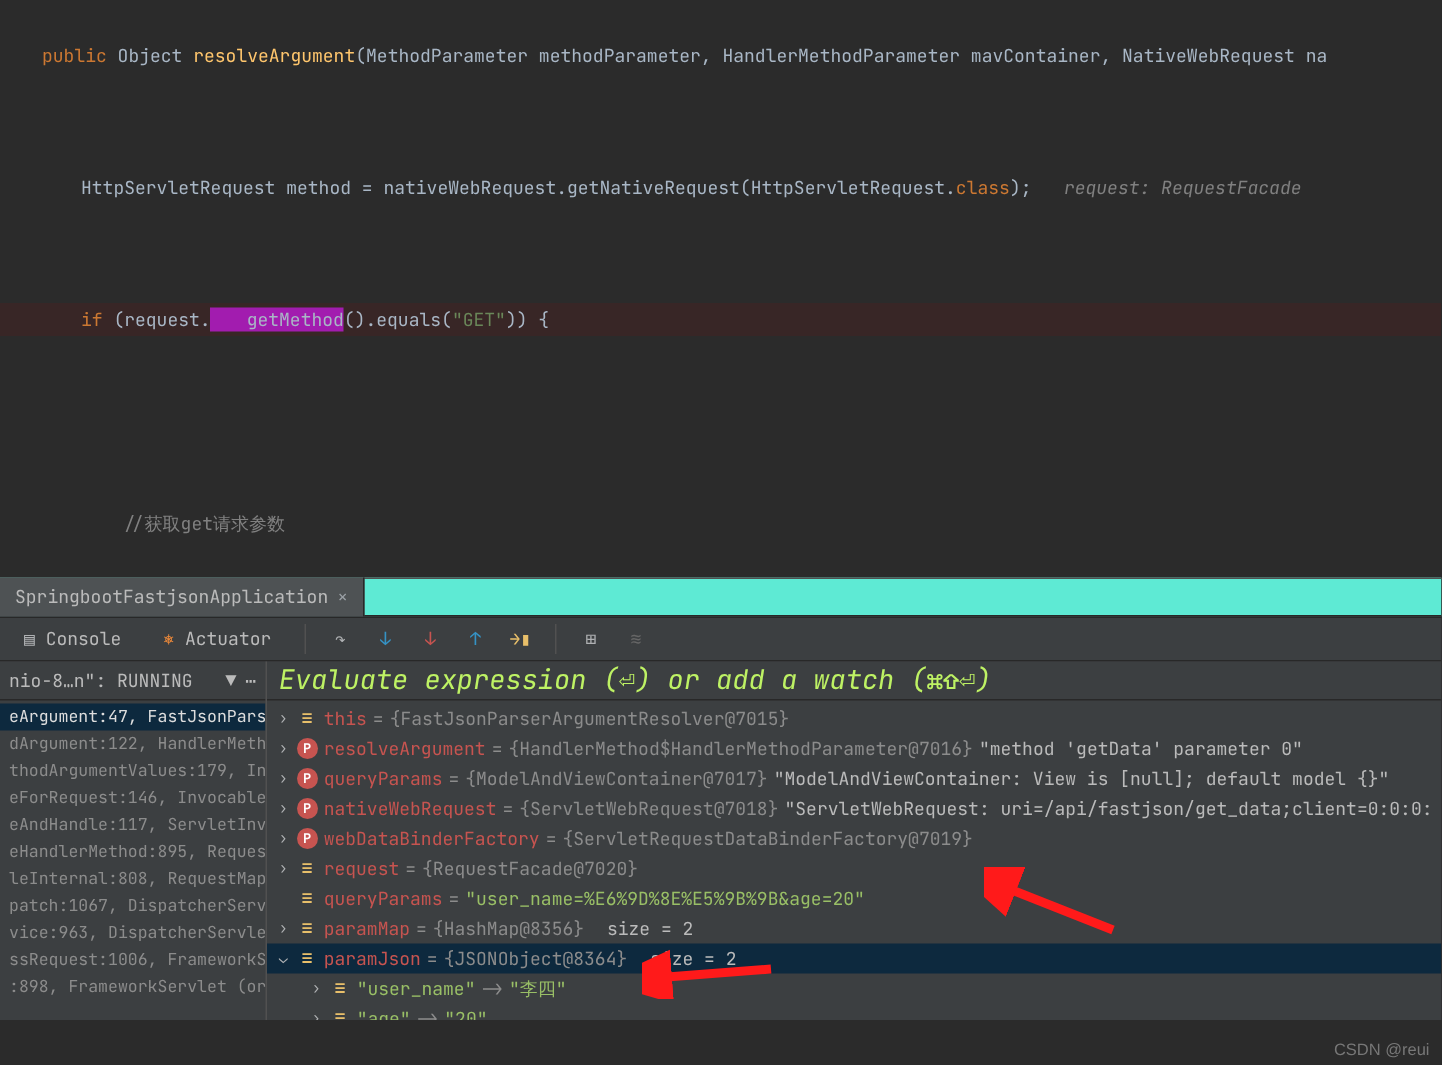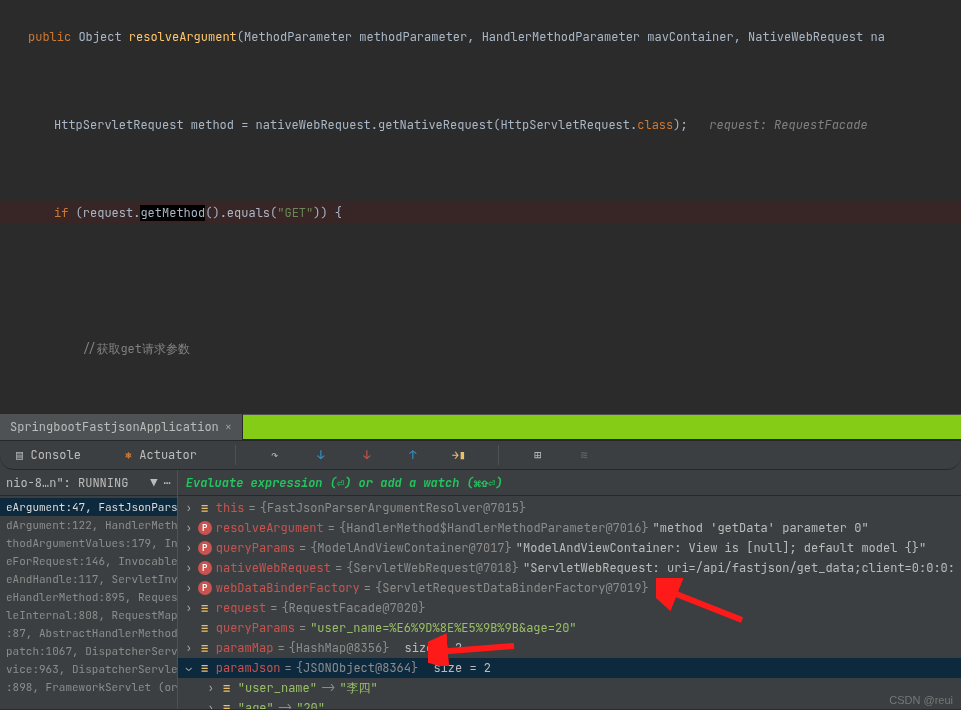--- a/index.html
+++ b/index.html
@@ -23,51 +23,49 @@
   }
   .line { padding-left: 10px; }
   .l1 { padding-left: 28px; }
   .l2 { padding-left: 54px; }
   .l3 { padding-left: 82px; margin-top: 48px; }
   .kw    { color: #cc7832; }
   .fn    { color: #ffc66d; }
   .str   { color: #6a8759; }
   .com   { color: #808080; }
   .hint  { color: #808080; font-style: italic; }
-  .highlight { background: #000000; }
+  .highlight { background: #a21caf; padding-left: 24px; }
   .err-line { background: rgba(80,30,30,0.35); display:block; width:100%; }
   .tab-bar {
     height: 26px;
-    background: #84cc16;
+    background: #5eead4;
     border-top: 1px solid #515151;
     border-bottom: 1px solid #282828;
     display: flex;
     align-items: center;
-    margin-top: 29px;
   }
   .tab {
     padding: 0 10px;
     font-size: 12px;
     color: #bbbbbb;
     height: 26px;
     line-height: 26px;
     background: #4e5254;
     border-right: 1px solid #282828;
     display: flex; gap:6px; align-items:center;
   }
   .tab .close { color: #9aa0a5; font-size:12px; }
   .toolbar {
     height: 30px;
     background: #3c3f41;
     border-bottom: 1px solid #282828;
     display: flex;
     align-items: center;
     padding: 0 6px;
-    gap: 24px;
-    border-radius: 14px;
+    gap: 8px;
   }
   .toolbar .sub-tab {
     padding: 3px 10px;
     color: #bbbbbb;
     font-size: 12px;
     cursor: pointer;
   }
   .toolbar .icon-btn { width:22px; height:22px; display:flex; align-items:center; justify-content:center; color:#afb1b3; cursor:pointer;}
   .toolbar .sep { width:1px; height:20px; background:#515151; margin:0 4px;}
   .debug-row {
@@ -111,24 +109,23 @@
     display:flex;
     flex-direction:column;
     background:#3c3f41;
   }
   .watch-input {
     height:26px;
     border-bottom:1px solid #282828;
     padding:0 8px;
     display:flex;
     align-items:center;
-    color:#22c55e;
+    color:#bef264;
     font-style:italic;
-    font-size:12px;
-    font-weight:bold;
+    font-size:18px;
   }
   .vars-tree {
     flex:1;
     padding: 2px 0;
     font-size:12px;
     line-height:20px;
     overflow:hidden;
   }
   .tree-row { display:flex; align-items:center; padding: 0 6px; gap:4px; white-space:nowrap;}
   .arrow { width:10px; color:#afb1b3; font-size:10px; display:inline-block; text-align:center;}
@@ -207,23 +204,23 @@
         <span>⋯</span>
       </div>
       <div class="frames-list">
         <div class="active">eArgument:47, FastJsonParse</div>
         <div>dArgument:122, HandlerMeth</div>
         <div>thodArgumentValues:179, Inv</div>
         <div>eForRequest:146, InvocableH</div>
         <div>eAndHandle:117, ServletInvo</div>
         <div>eHandlerMethod:895, Reques</div>
         <div>leInternal:808, RequestMappi</div>
-        <div>:87, AbstractHandlerMethod</div>
         <div>patch:1067, DispatcherServle</div>
         <div>vice:963, DispatcherServlet {</div>
+        <div>ssRequest:1006, FrameworkS</div>
         <div>:898, FrameworkServlet (org.</div>
       </div>
     </div>
     <div class="vars">
       <div class="watch-input">Evaluate expression (⏎) or add a watch (⌘⇧⏎)</div>
       <div class="vars-tree">
         <div class="tree-row">
             <span class="arrow">›</span>
             <span class="eq-icon">≡</span> 
             <span class="red-name">this</span> 

